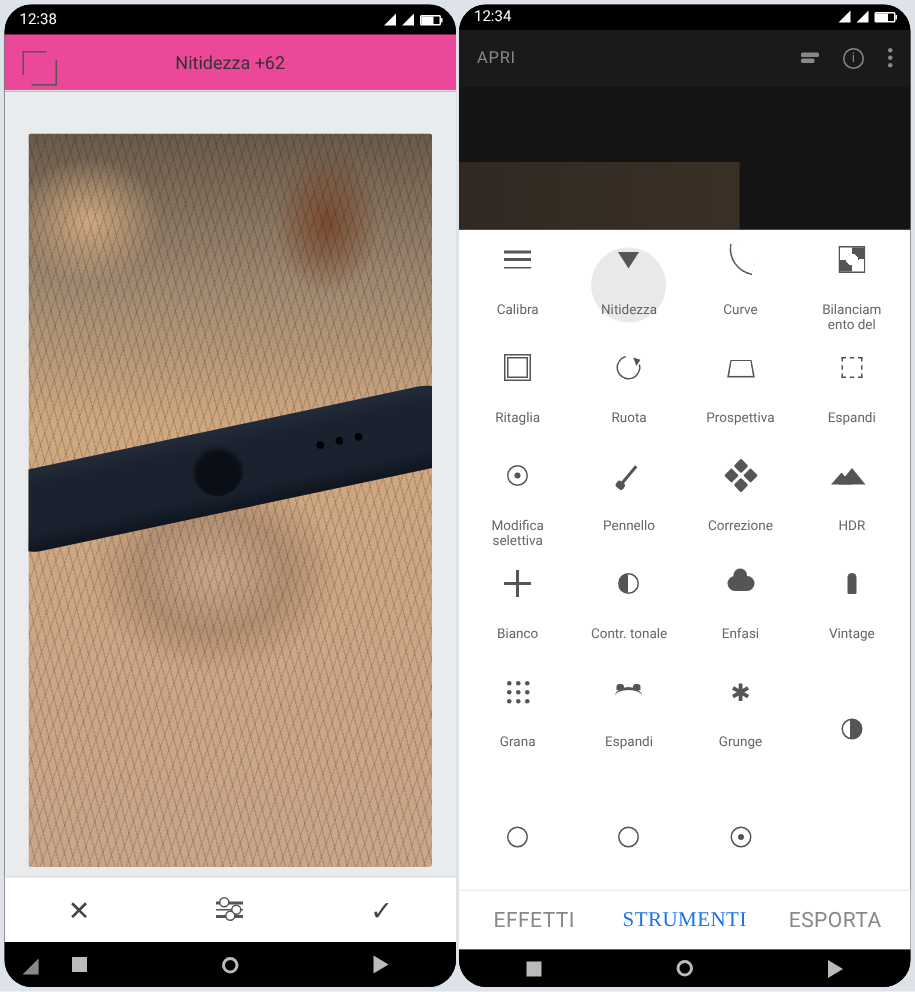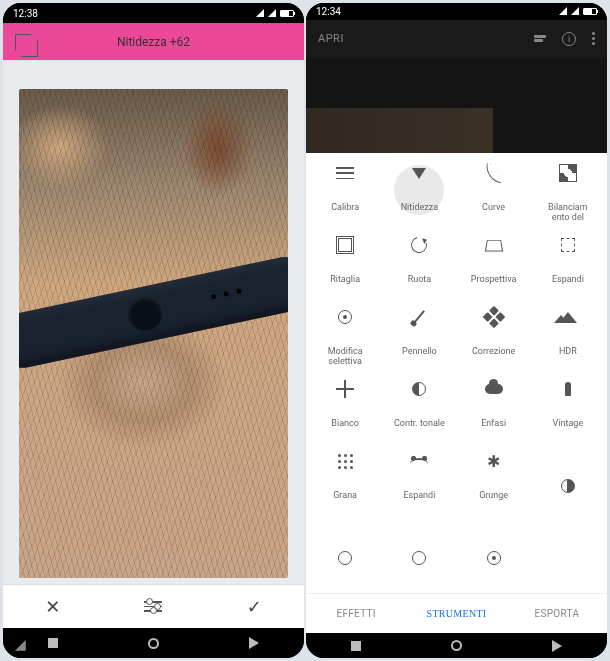--- a/index.html
+++ b/index.html
@@ -178,21 +178,21 @@
     .ic-retro { width:18px; height:6px; border-top:2px solid #555; border-radius:50% 50% 0 0 / 100% 100% 0 0; position:relative; }
     .ic-retro::after,.ic-retro::before{ content:""; position:absolute; top:-4px; width:5px; height:4px; background:#555; border-radius:2px 2px 0 0; }
     .ic-retro::before{ left:1px; } .ic-retro::after{ right:1px; }
     .ic-grunge { font-size:16px; color:#555; }
     .ic-bw { width:14px; height:14px; border:1.5px solid #555; background:linear-gradient(135deg,#555 50%, transparent 50%); }
     .ic-face { width:14px; height:14px; border:1.5px solid #555; border-radius:50%; }
     .ic-noir { width:14px; height:14px; border:1.5px solid #555; border-radius:50%; background:linear-gradient(90deg, transparent 40%, #555 40%); }
 
     
     .tab-row { height:40px; background:#fff; display:flex; border-top:1px solid #eee; }
-    .tab-row .tab { flex:1; display:flex; align-items:center; justify-content:center; font-size:10px; color:#888; letter-spacing:0.3px; }
+    .tab-row .tab { flex:1; display:flex; align-items:center; justify-content:center; font-size:14px; color:#888; letter-spacing:0.3px; }
     .tab-row .tab.active { color:#1a73e8; font-weight:500;font-family:Liberation Serif, serif; }
 
     .sliders-btn { display:flex; flex-direction:column; gap:3px; align-items:center; }
     .sliders-btn span { width:18px; height:1.5px; background:#555; position:relative; }
     .sliders-btn span::after{ content:""; position:absolute; width:5px; height:5px; border:1.5px solid #555; background:#fff; border-radius:50%; top:-3px; }
     .sliders-btn span:nth-child(1)::after{ left:2px; }
     .sliders-btn span:nth-child(2)::after{ left:10px; }
     .sliders-btn span:nth-child(3)::after{ left:6px; }
   </style>
 </head>

